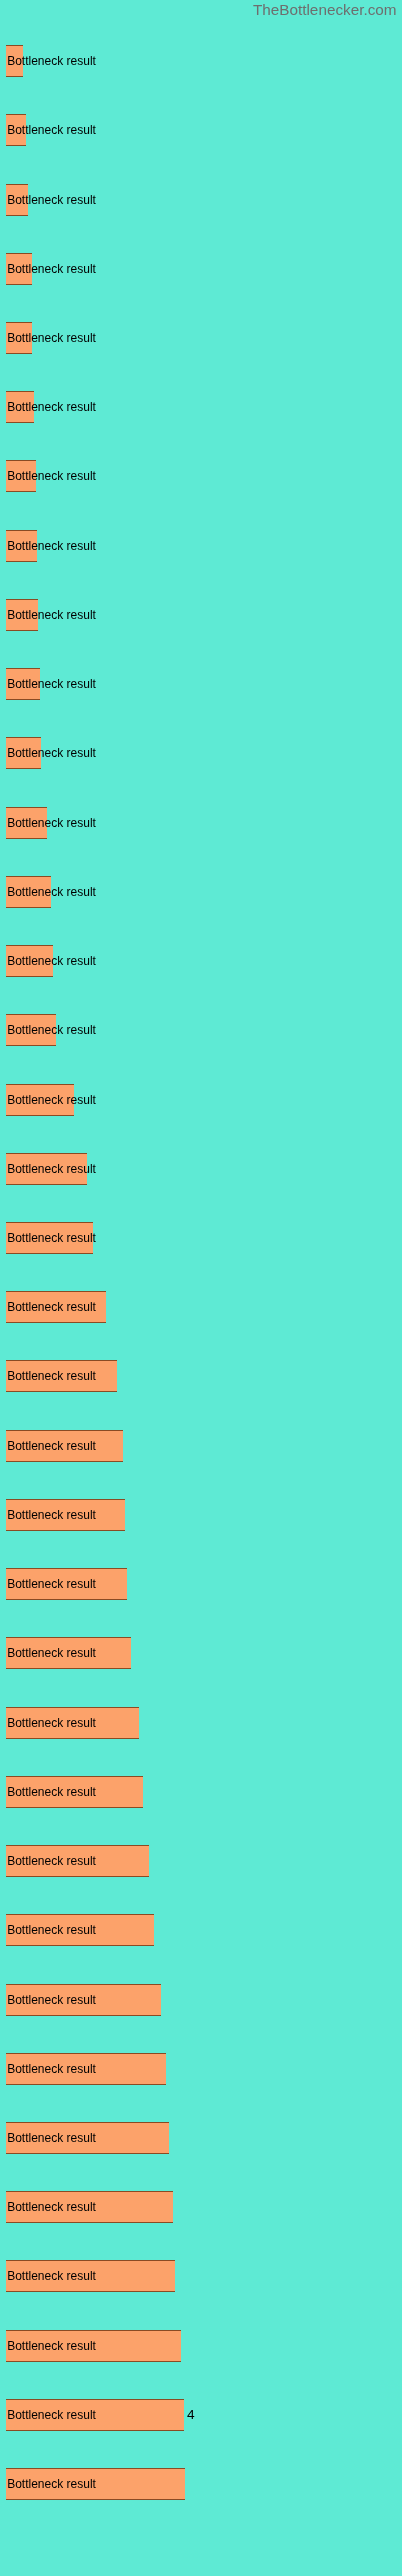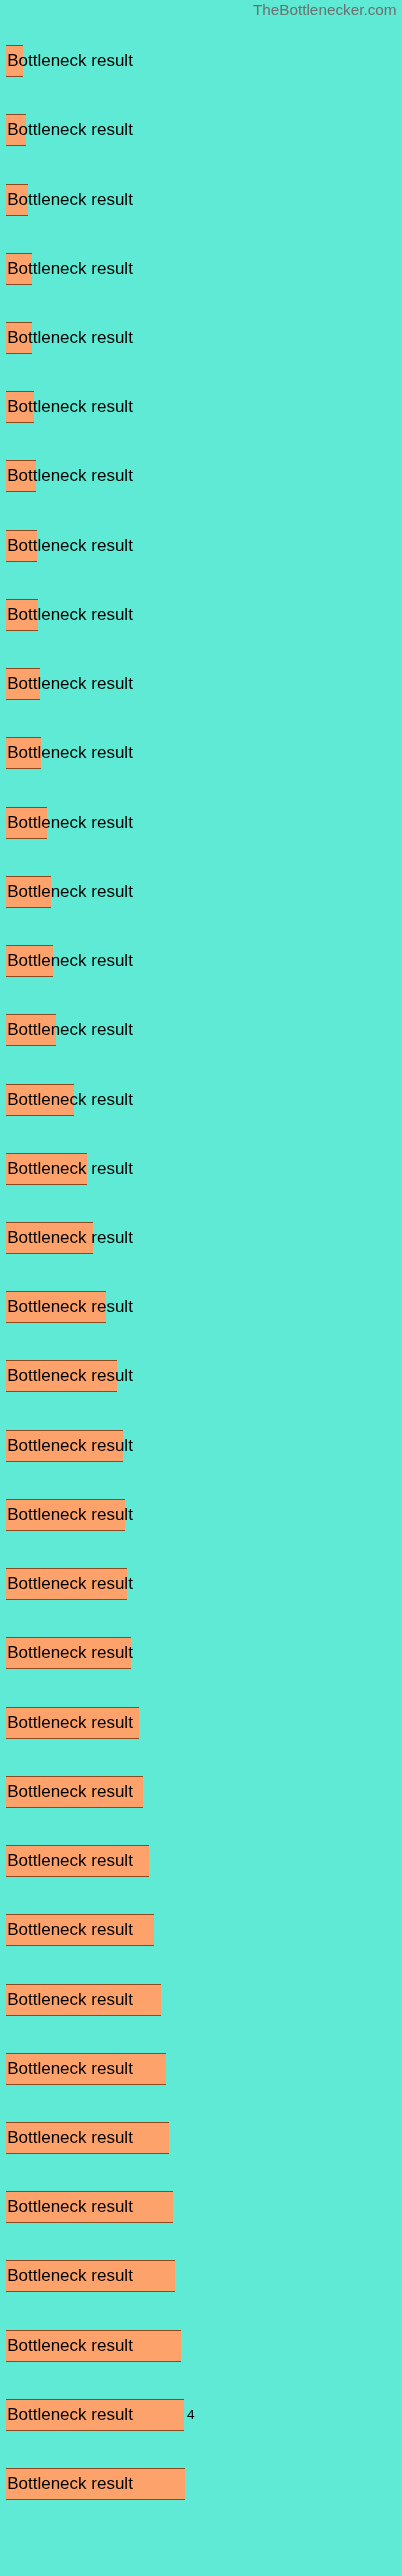--- a/index.html
+++ b/index.html
@@ -56,21 +56,21 @@
     border-bottom: 1.6px solid #8a4b23;
     box-sizing: border-box;
     overflow: visible;
   }
   .bar-label {
     position: absolute;
     left: 7.2px;
     top: 0;
     height: 32px;
     line-height: 32px;
-    font-size: 17px;
+    font-size: 12px;
     color: #000000;
     white-space: nowrap;
     pointer-events: none;
   }
   .bar-value {
     position: absolute;
     top: 0;
     height: 32px;
     line-height: 32px;
     font-size: 13.7px;

